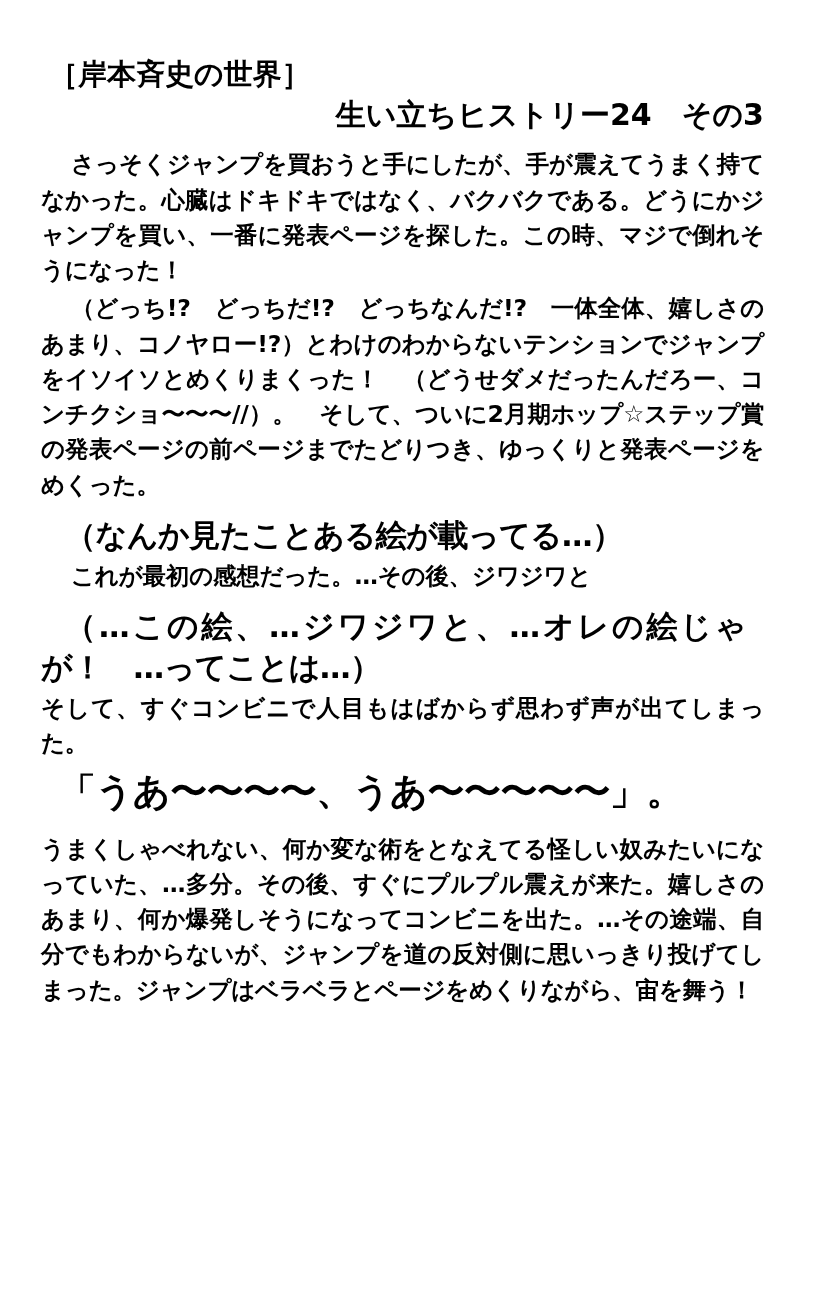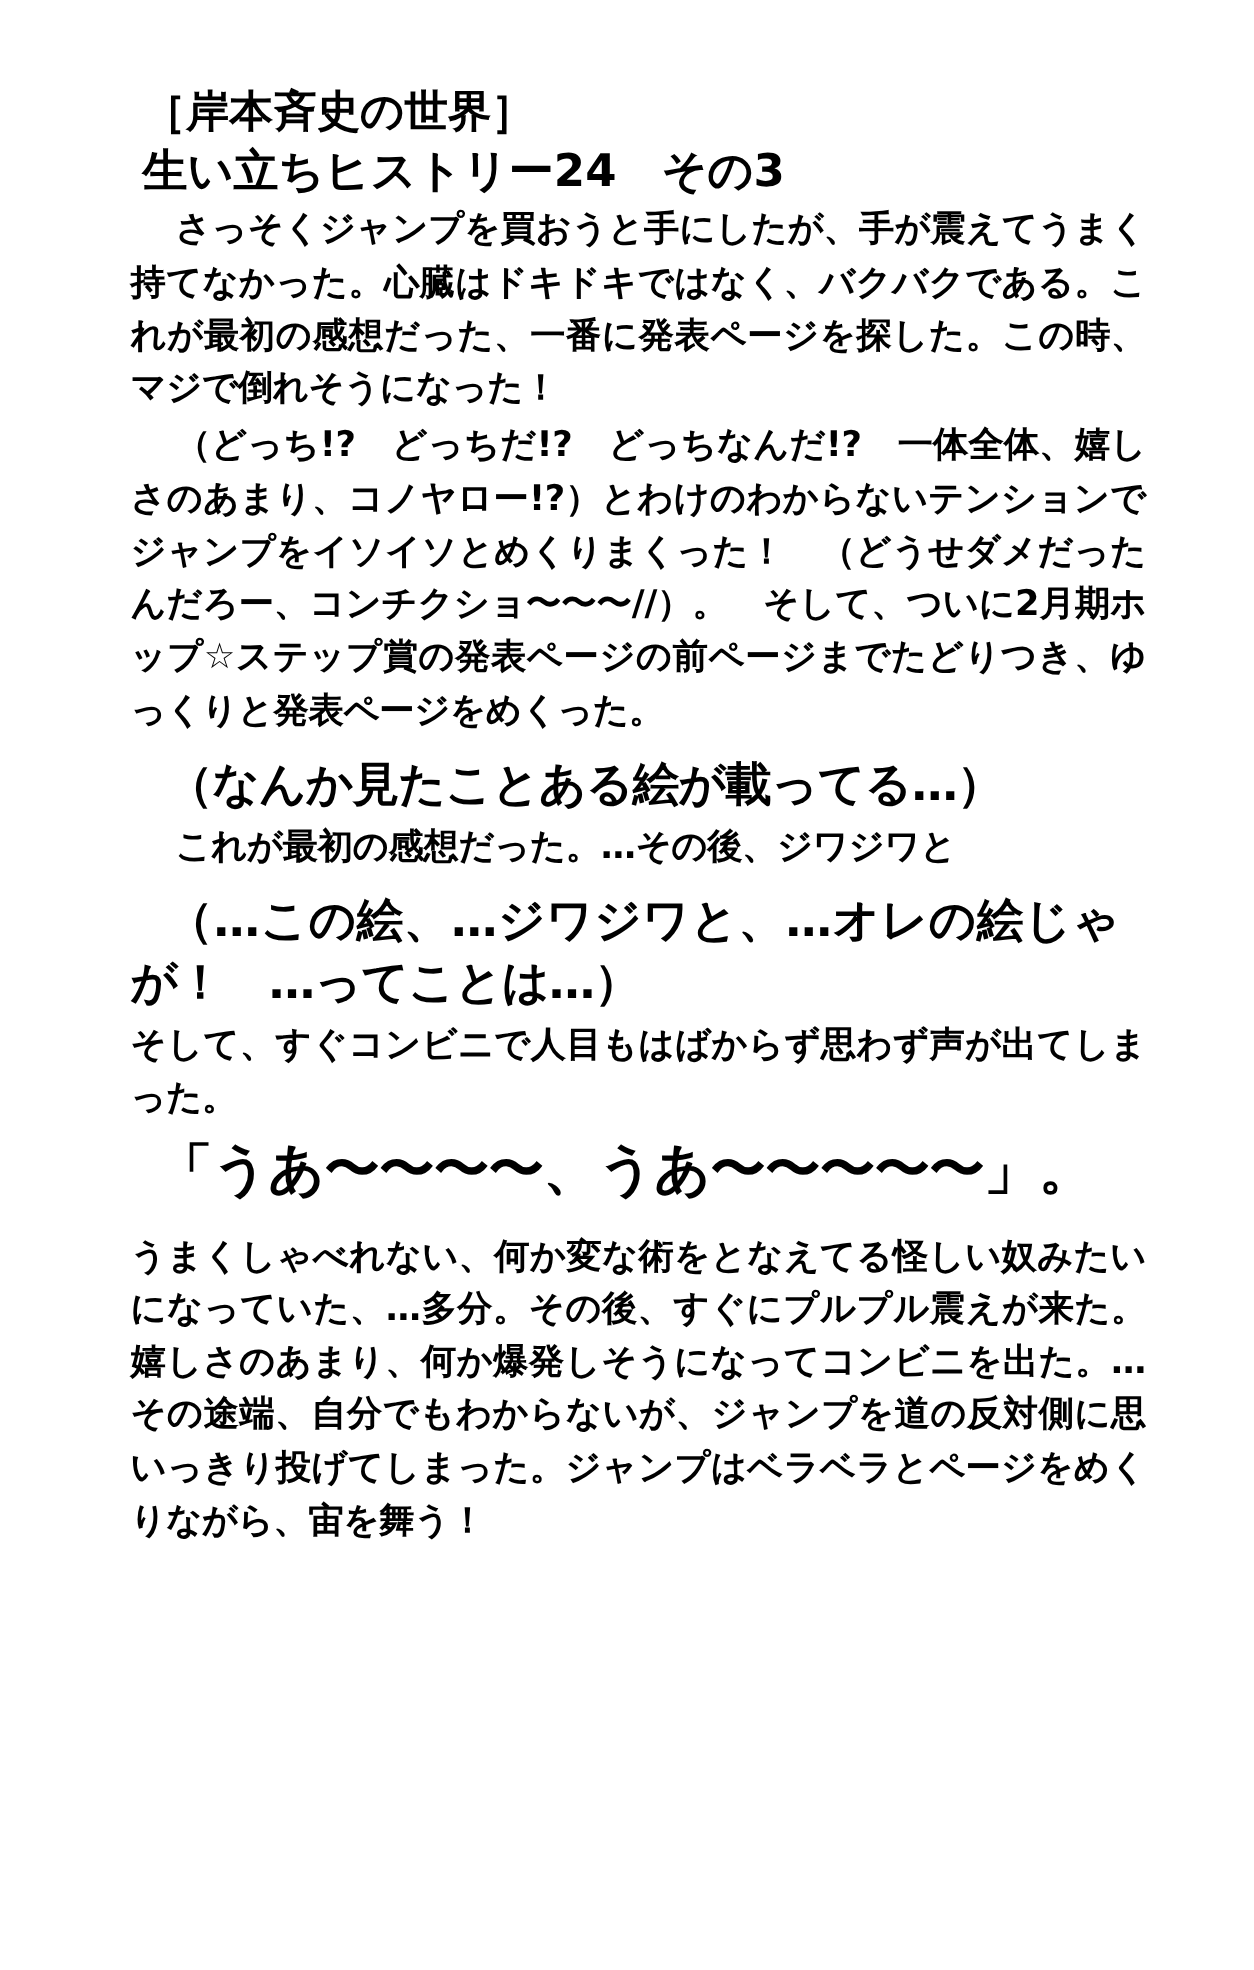--- a/index.html
+++ b/index.html
@@ -14,36 +14,37 @@
     color: #000000;
     position: relative;
     overflow: hidden;
   }
   .page {
     position: absolute;
     left: 0; top: 0;
     width: 836px;
     height: 1066px;
     box-sizing: border-box;
-    padding: 58px 72px 40px 87px;
+    padding: 58px 72px 40px 41px;
   }
   .header-title {
     font-size: 29px;
     font-weight: bold;
     letter-spacing: 0px;
     margin: 0 0 4px 8px;
     line-height: 1.15;
     white-space: nowrap;
   }
   .subtitle {
     font-size: 30px;
     font-weight: bold;
-    margin: 6px 0 2px 8px;
+    margin: 6px 0 14px 8px;
     line-height: 1.2;
     white-space: nowrap;
+    text-align: right;
   }
   .body-text {
     font-size: 23.5px;
     line-height: 1.50;
     font-weight: bold;
     letter-spacing: -0.2px;
     text-align: justify;
     margin: 0;
   }
   p.para {
@@ -77,21 +78,21 @@
 <body>
 
 <div class="page">
 
   <h1 class="header-title">［岸本斉史の世界］</h1>
 
   <h2 class="subtitle">生い立ちヒストリー24　その3</h2>
 
   <div class="body-text">
 
-    <p class="para indent">さっそくジャンプを買おうと手にしたが、手が震えてうまく持てなかった。心臓はドキドキではなく、バクバクである。これが最初の感想だった、一番に発表ページを探した。この時、マジで倒れそうになった！</p>
+    <p class="para indent">さっそくジャンプを買おうと手にしたが、手が震えてうまく持てなかった。心臓はドキドキではなく、バクバクである。どうにかジャンプを買い、一番に発表ページを探した。この時、マジで倒れそうになった！</p>
 
     <div class="spacer-xs"></div>
 
     <p class="para indent">（どっち!?　どっちだ!?　どっちなんだ!?　一体全体、嬉しさのあまり、コノヤロー!?）とわけのわからないテンションでジャンプをイソイソとめくりまくった！　（どうせダメだったんだろー、コンチクショ〜〜〜//）。　そして、ついに2月期ホップ☆ステップ賞の発表ページの前ページまでたどりつき、ゆっくりと発表ページをめくった。</p>
 
     <div class="spacer-sm"></div>
 
     <p class="big-line indent-big">（なんか見たことある絵が載ってる…）</p>
 
     <p class="para indent">これが最初の感想だった。…その後、ジワジワと</p>

